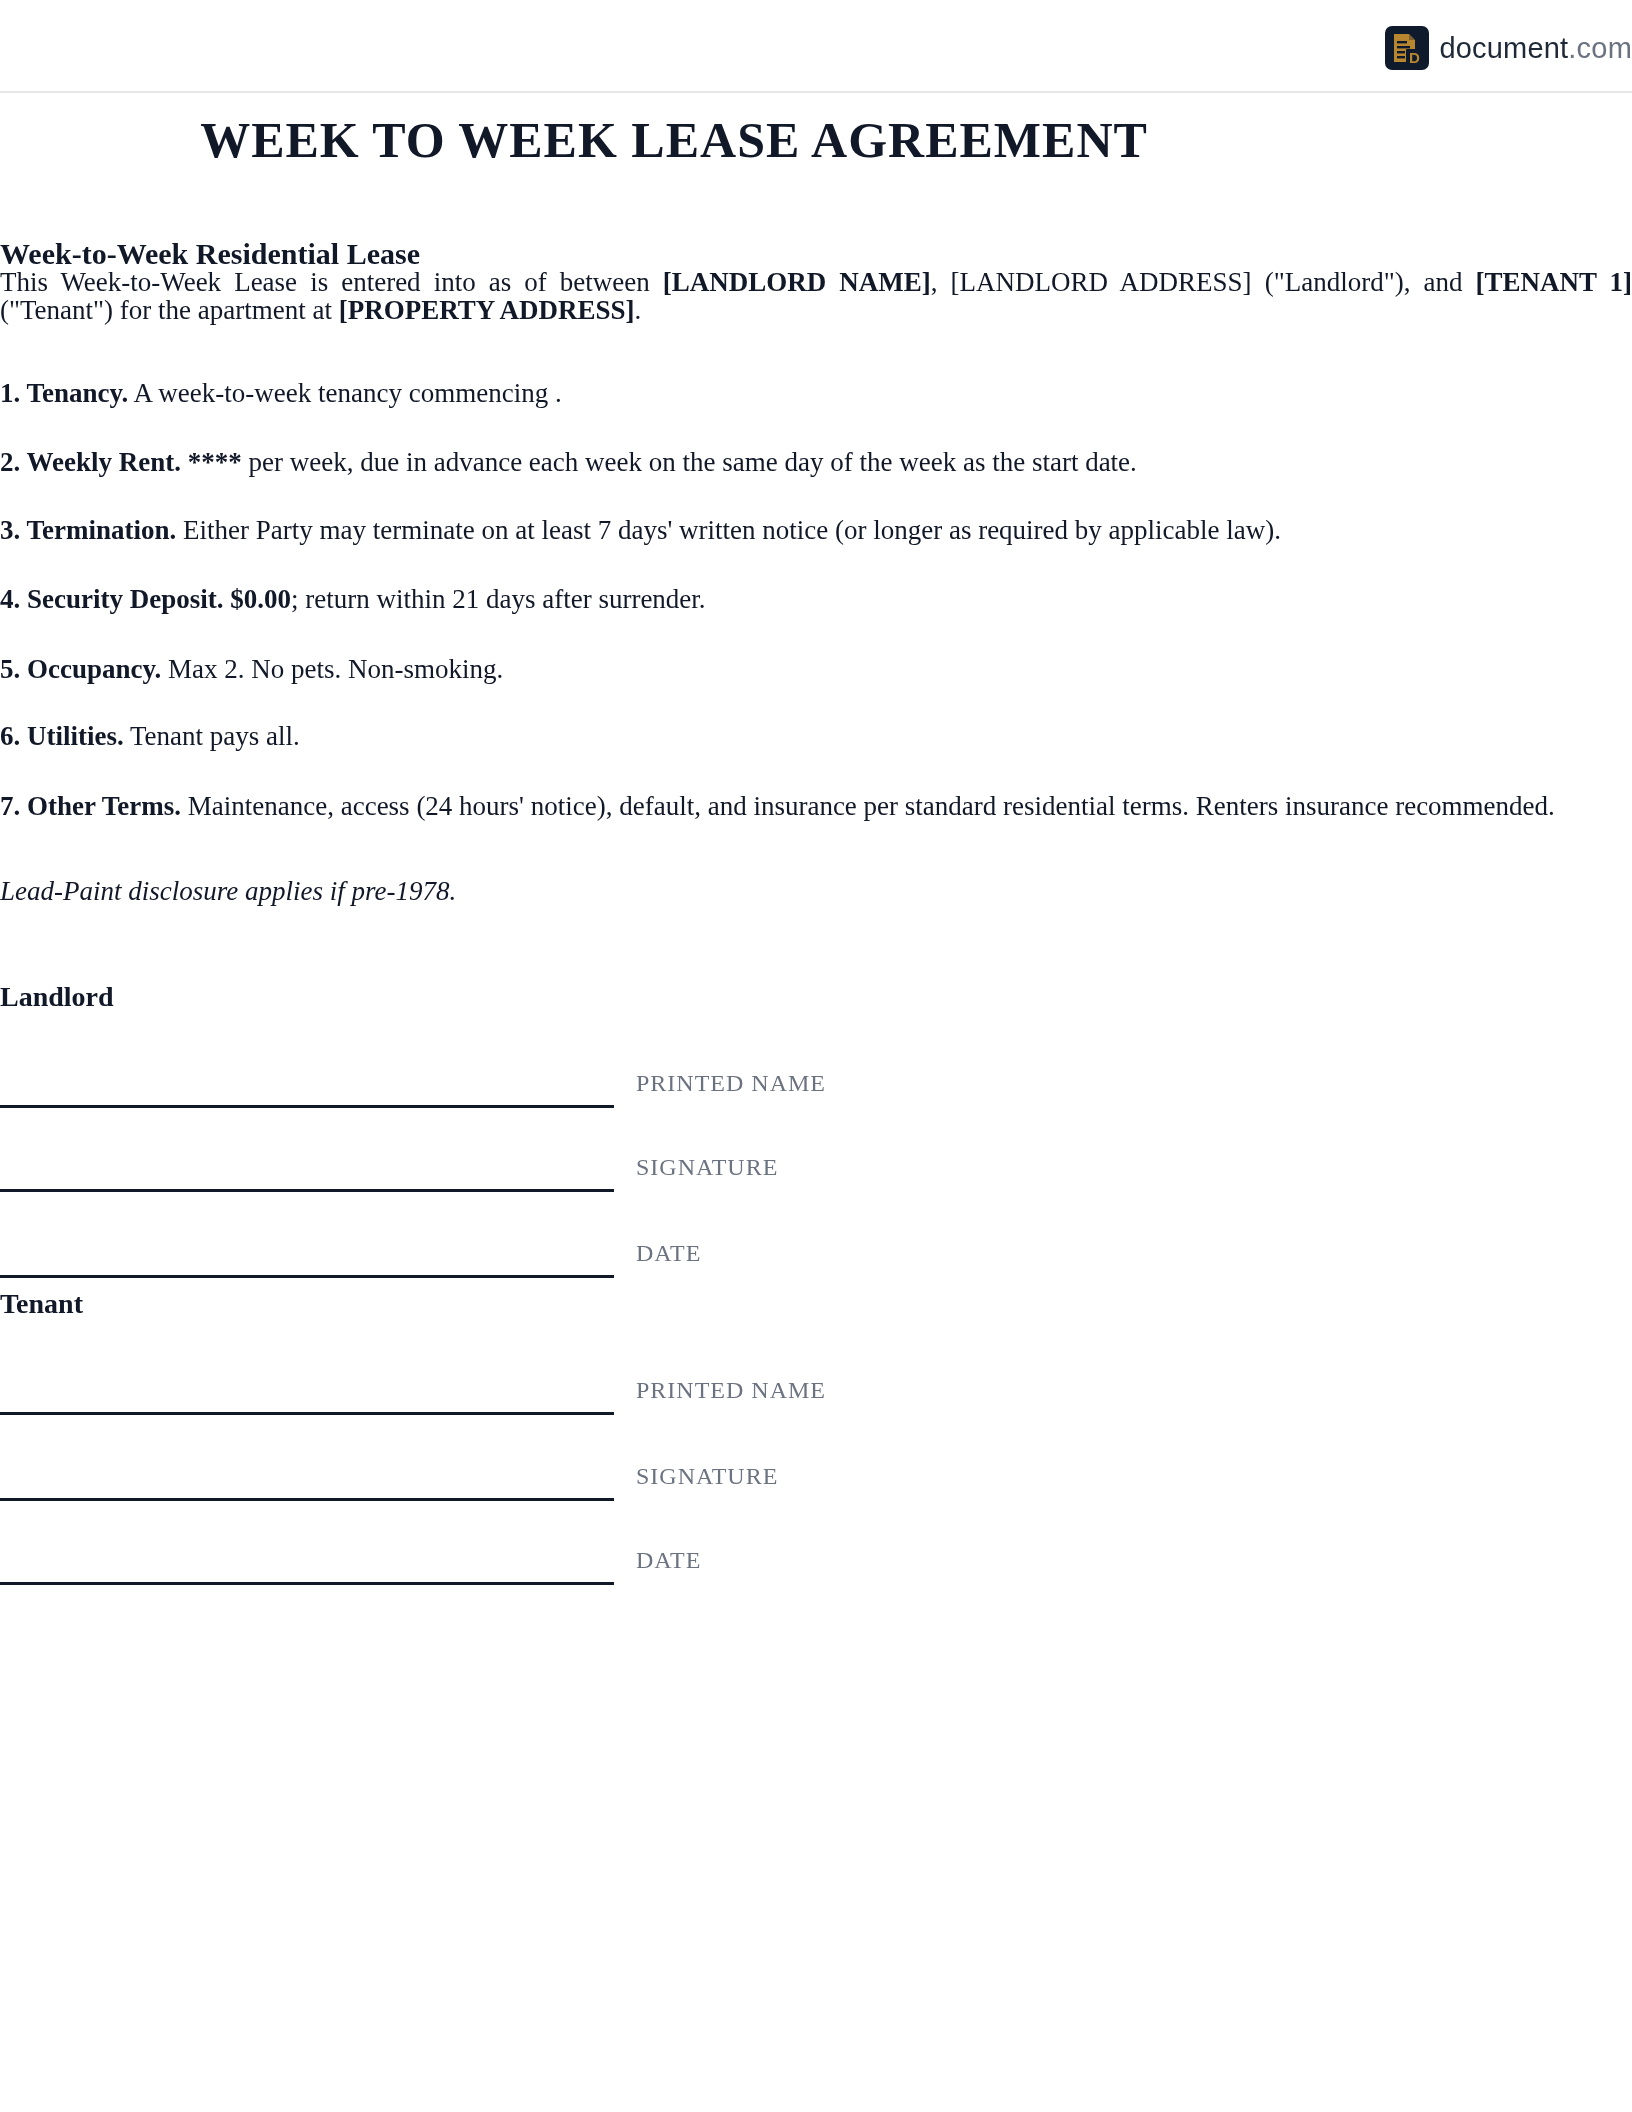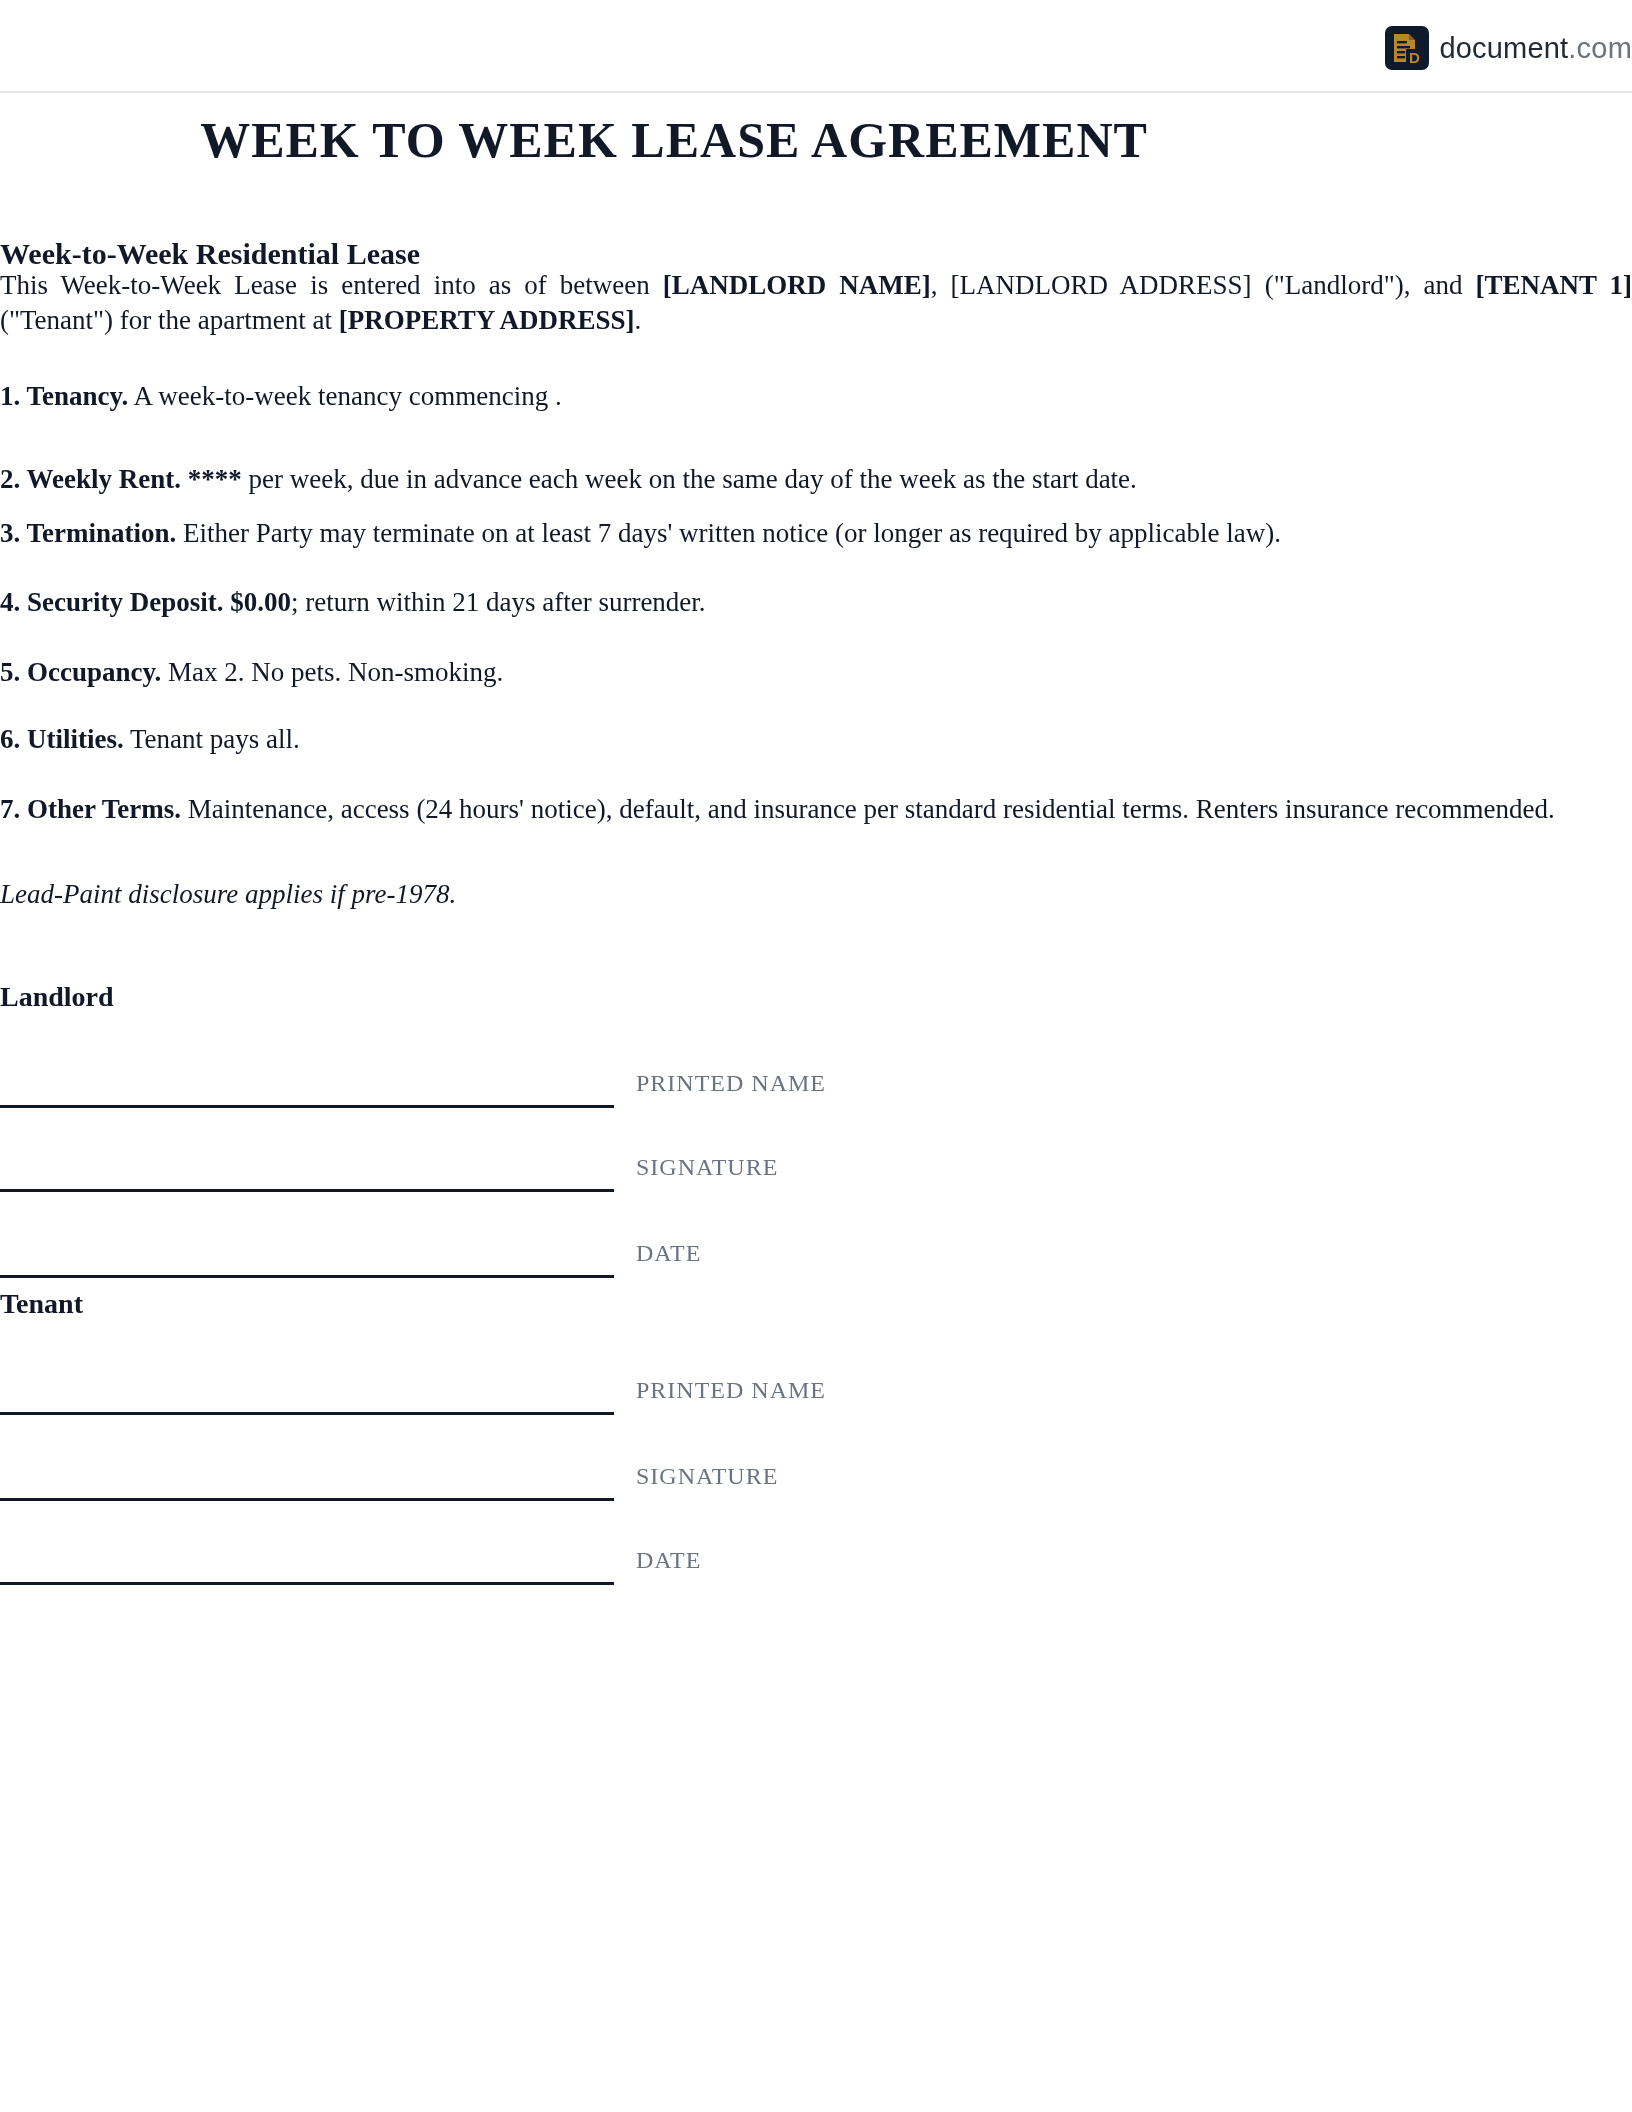--- a/index.html
+++ b/index.html
@@ -22,21 +22,21 @@
     .doc { position: absolute; left: 0; top: 93px; width: 1632px; }
 
     .title {
       position: absolute; left: 0; top: 18px; width: 1348px; text-align: center;
       font-size: 50px; font-weight: bold; letter-spacing: 1px; color: #111827;
     }
     .subtitle {
       position: absolute; left: 0; top: 118px; font-size: 30px; font-weight: bold; color: #111827; margin-top: 26px;
     }
     .para {
-      position: absolute; left: 0; width: 1632px; font-size: 27px; line-height: 35px; color: #111827;
+      position: absolute; left: 0; width: 1632px; font-size: 27px; line-height: 28px; color: #111827;
     }
     .justify { text-align: justify; text-align-last: left; }
     b { font-weight: bold; }
 
     .section-label { position: absolute; left: 0; font-size: 28px; font-weight: bold; color: #111827; }
 
     .sig-line {
       position: absolute; left: 0; width: 614px; height: 0;
       border-top: 3px solid #111827;
     }
@@ -65,21 +65,21 @@
 </header>
 
 <main class="doc">
   <h1 class="title">WEEK TO WEEK LEASE AGREEMENT</h1>
   <h2 class="subtitle">Week-to-Week Residential Lease</h2>
 
   <p class="para justify" style="top:175px;"><span>This Week-to-Week Lease is entered into as of between </span><b>[LANDLORD NAME]</b><span>, [LANDLORD ADDRESS] ("Landlord"), and </span><b>[TENANT 1]</b><span> ("Tenant") for the apartment at </span><b>[PROPERTY ADDRESS]</b><span>.</span></p>
 
   <p class="para" style="top:286px;"><b>1. Tenancy.</b><span> A week-to-week tenancy commencing .</span></p>
 
-  <p class="para" style="top:369px;"><b>2. Weekly Rent.</b><b> ****</b><span> per week, due in advance each week on the same day of the week as the start date.</span></p>
+  <p class="para" style="top:355px;"><b>2. Weekly Rent.</b><b> ****</b><span> per week, due in advance each week on the same day of the week as the start date.</span></p>
 
   <p class="para" style="top:423px;"><b>3. Termination.</b><span> Either Party may terminate on at least 7 days' written notice (or longer as required by applicable law).</span></p>
 
   <p class="para" style="top:492px;"><b>4. Security Deposit.</b><b> $0.00</b><span>; return within 21 days after surrender.</span></p>
 
   <p class="para" style="top:562px;"><b>5. Occupancy.</b><span> Max 2. No pets. Non-smoking.</span></p>
 
   <p class="para" style="top:629px;"><b>6. Utilities.</b><span> Tenant pays all.</span></p>
 
   <p class="para justify" style="top:699px;"><b>7. Other Terms.</b><span> Maintenance, access (24 hours' notice), default, and insurance per standard residential terms. Renters insurance recommended.</span></p>

